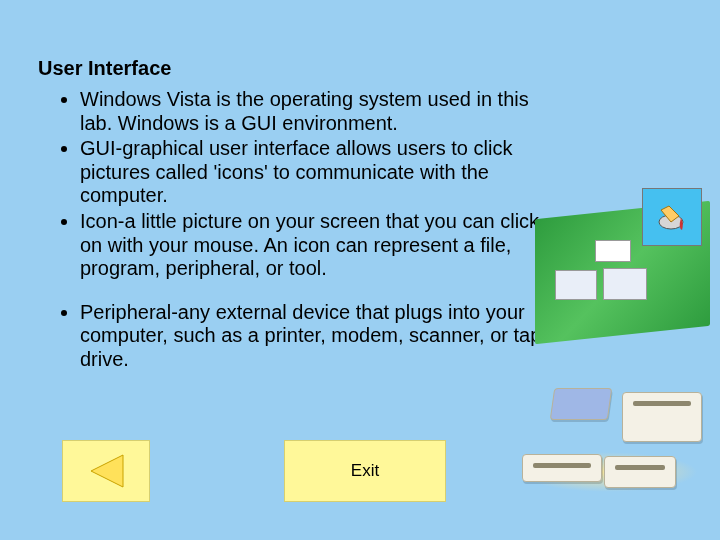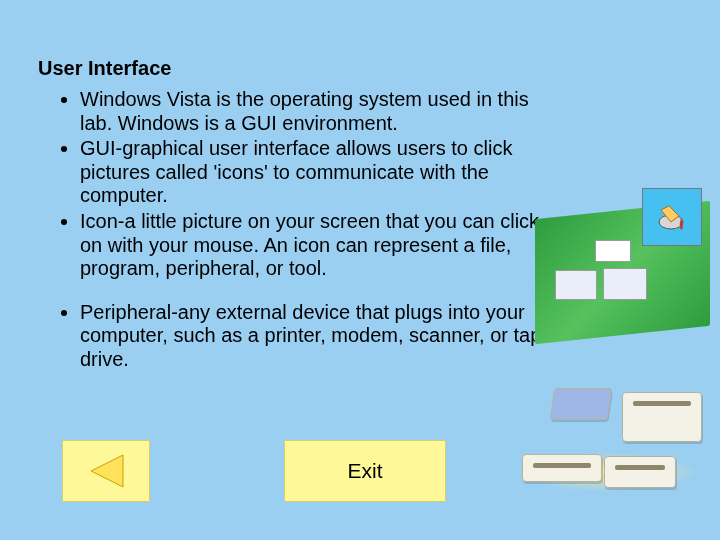--- a/index.html
+++ b/index.html
@@ -63,21 +63,21 @@
     position: absolute;
     left: 284px;
     top: 440px;
     width: 160px;
     height: 60px;
     background: #fff899;
     border: 1px solid #d6cf70;
     display: flex;
     align-items: center;
     justify-content: center;
-    font-size: 21px;
+    font-size: 17px;
     cursor: pointer;
     color: #000;
   }
   
   .img-icons {
     position: absolute;
     right: 10px;
     top: 210px;
     width: 175px;
     height: 125px;

